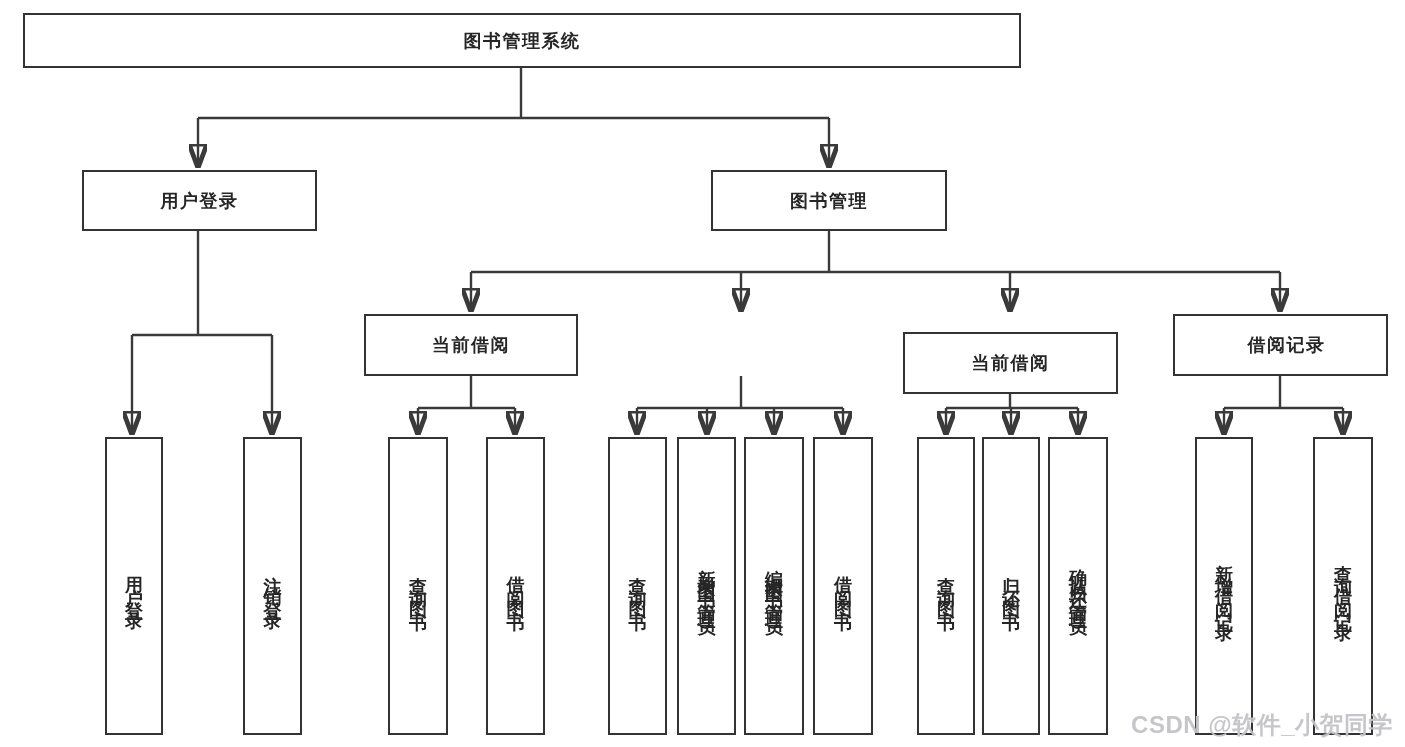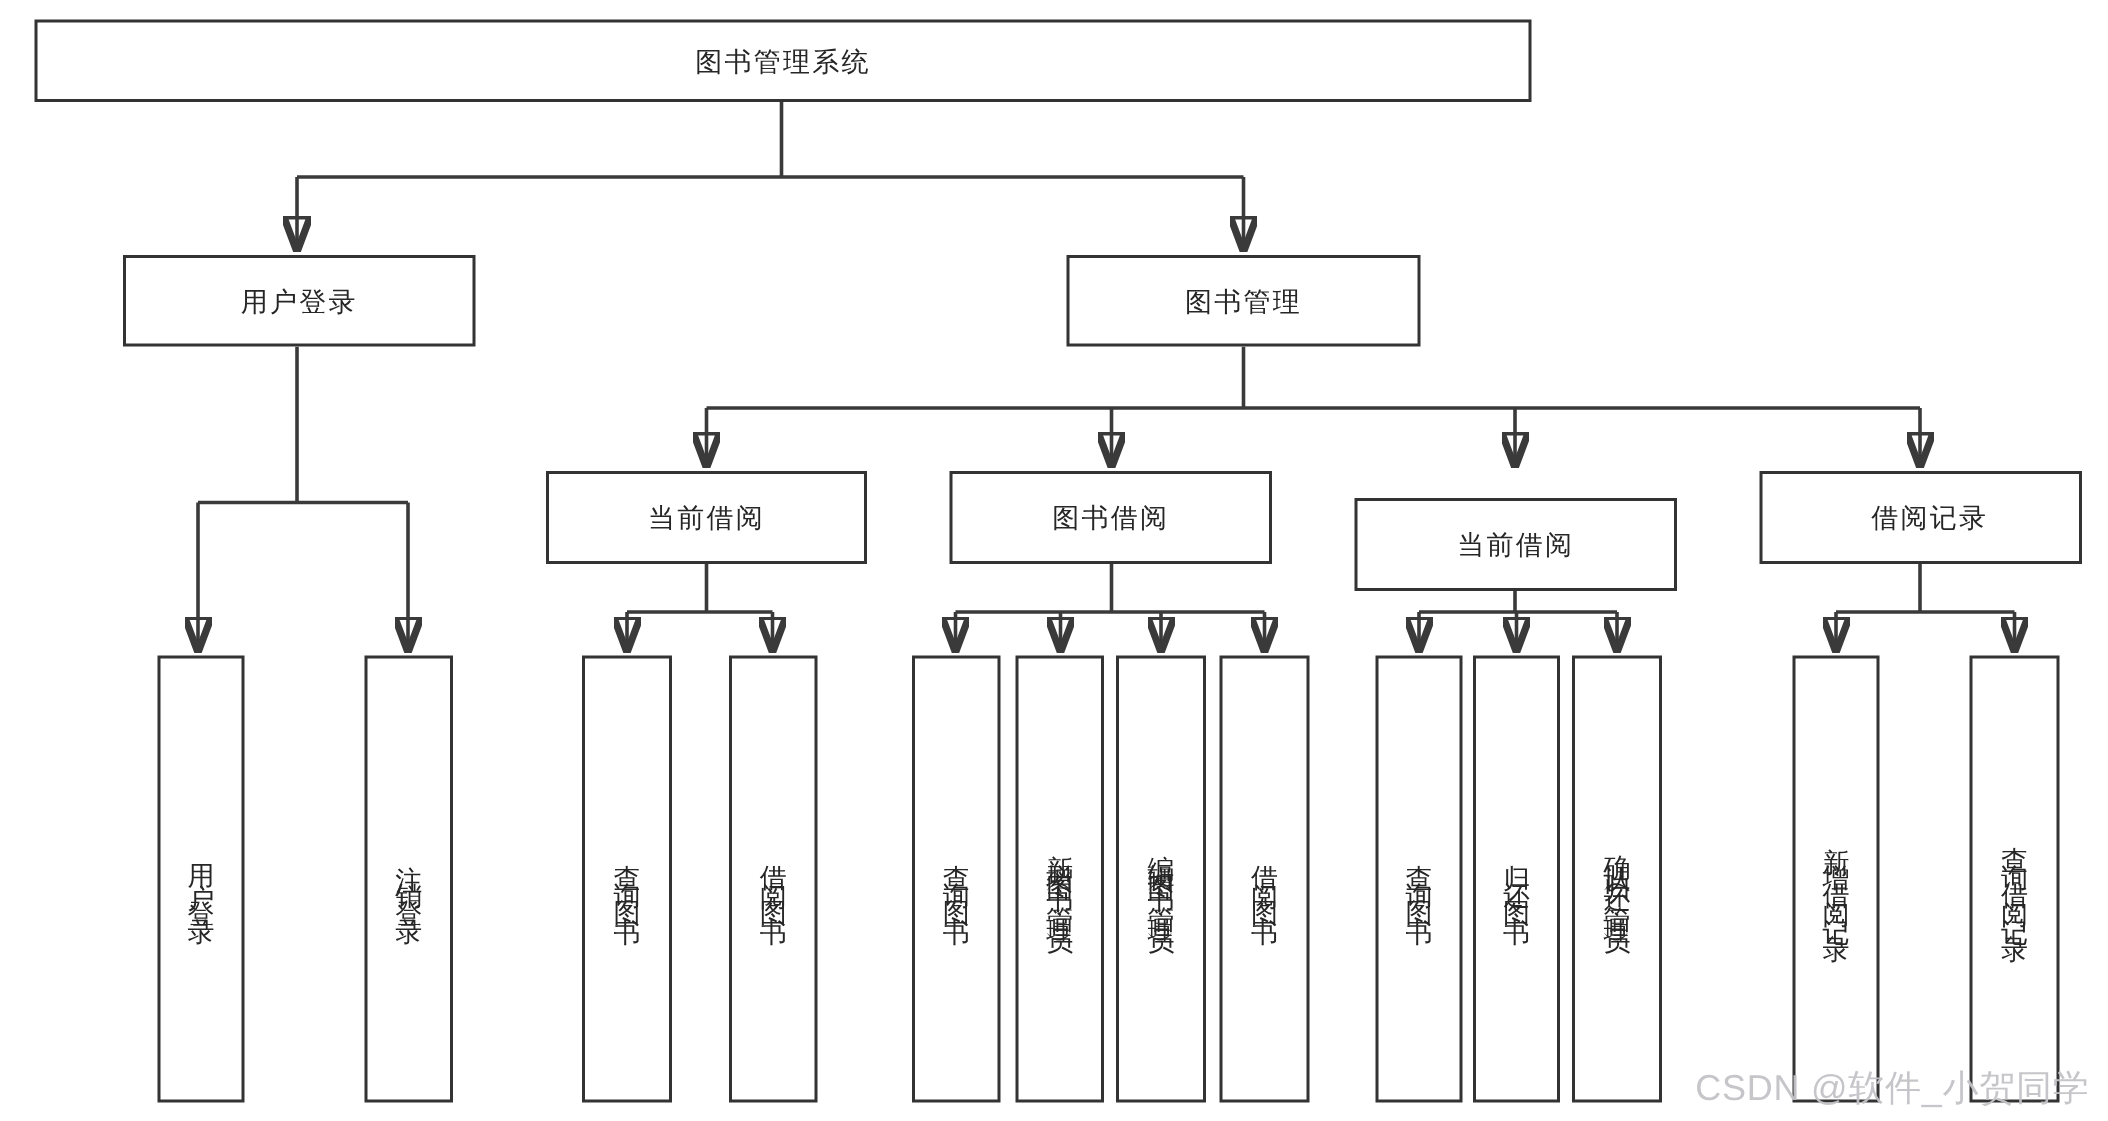--- a/index.html
+++ b/index.html
@@ -5,20 +5,21 @@
   * { margin: 0; padding: 0; box-sizing: border-box; }
   html, body { background: #ffffff; }
   body { font-family: "Liberation Sans", "DejaVu Sans", sans-serif; }
 
   .stage {
     position: relative;
     width: 1405px;
     height: 747px;
     background: #ffffff;
     overflow: hidden;
+    font-weight: bold;
   }
 
   .connector-layer {
     position: absolute;
     left: 0; top: 0;
     width: 1405px; height: 747px;
   }
   .connector-layer path, .connector-layer line {
     stroke: #3a3a3a;
     stroke-width: 2.4;
@@ -119,21 +120,20 @@
     <line x1="1224" y1="408" x2="1224" y2="434" marker-end="url(#arrow)"></line>
     <line x1="1343" y1="408" x2="1343" y2="434" marker-end="url(#arrow)"></line>
   </svg>
 
   <div class="node hbox" style="left:23px; top:13px; width:998px; height:55px;">图书管理系统</div>
 
   <div class="node hbox" style="left:82px; top:170px; width:235px; height:61px;">用户登录</div>
   <div class="node hbox" style="left:711px; top:170px; width:236px; height:61px;text-align:center;">图书管理</div>
 
   <div class="node hbox" style="left:364px; top:314px; width:214px; height:62px;">当前借阅</div>
-  <div class="node hbox" style="left:633px; top:314px; width:215px; height:62px;">图书借阅</div>
   <div class="node hbox" style="left:903px; top:332px; width:215px; height:62px;">当前借阅</div>
   <div class="node hbox" style="left:1173px; top:314px; width:215px; height:62px;padding-left:12px;">借阅记录</div>
 
   <div class="node vbox" style="left:105px; width:58px;">
     <span class="v-label">用户登录</span>
   </div>
   <div class="node vbox" style="left:243px; width:59px;">
     <span class="v-label">注销登录</span>
   </div>
 

